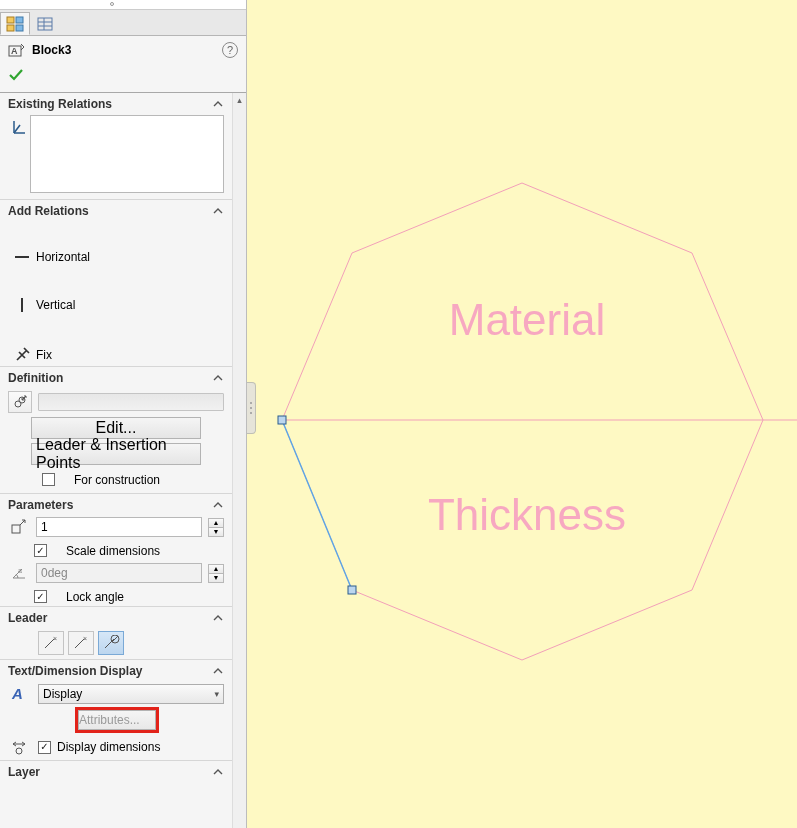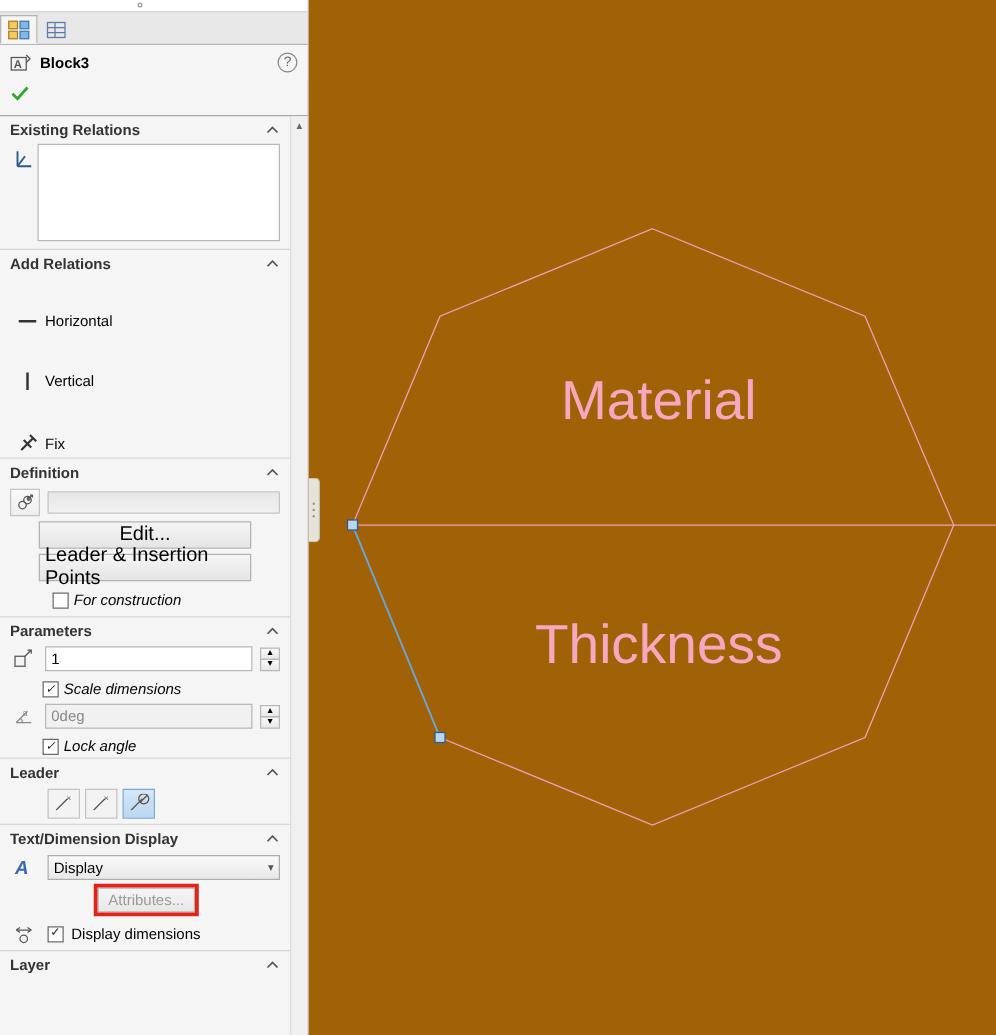--- a/index.html
+++ b/index.html
@@ -1,19 +1,19 @@
 <!DOCTYPE html>
 <html><head>
 <meta charset="utf-8">
 <style>
   * { box-sizing: border-box; margin: 0; padding: 0; }
   html, body { width: 797px; height: 828px; font-family: "Segoe UI", Arial, sans-serif; font-size: 12px; overflow: hidden; }
   .app { display: flex; height: 828px; width: 797px; }
   .sidebar { width: 247px; background: #f5f5f5; border-right: 1px solid #bcbcbc; display: flex; flex-direction: column; position: relative; }
-  .canvas { flex: 1; background: #a16207; position: relative; }
+  .canvas { flex: 1; background: #fef9c3; position: relative; }
   .tabbar-row { height: 10px; background: #fff; border-bottom: 1px solid #ccc; position: relative; }
   .tabbar-row .dot { position: absolute; top: 2px; left: 110px; width: 4px; height: 4px; border-radius: 50%; border: 1px solid #999; }
   .tabbar { display: flex; background: #e8e8e8; border-bottom: 1px solid #b5b5b5; height: 26px; }
   .tab { width: 30px; height: 23px; margin-top: 2px; display: flex; align-items: center; justify-content: center; }
   .tab.active { background: #f5f5f5; border: 1px solid #b5b5b5; border-bottom: 1px solid #f5f5f5; margin-bottom: -1px; }
   .tab svg { width: 18px; height: 16px; }
   .header { display: flex; align-items: center; padding: 6px 8px; background: #f5f5f5; }
   .header svg.block-icon { margin-right: 6px; }
   .header .title { font-weight: bold; flex: 1; }
   .help { width: 16px; height: 16px; border: 1px solid #888; border-radius: 50%; color: #666; font-size: 11px; text-align: center; line-height: 14px; cursor: pointer; }
@@ -33,39 +33,39 @@
   .rel-icon { width: 22px; display: flex; justify-content: center; padding-top: 4px; }
   .rel-box { flex: 1; height: 78px; background: #fff; border: 1px solid #b8b8b8; }
   .rel-opt { display: flex; align-items: center; padding: 2px 8px; cursor: pointer; margin-top: 28px; }
   .rel-opt .icon-slot { width: 28px; display: flex; justify-content: center; }
   .def-pad { padding: 4px 8px; }
   .icon-button { width: 24px; height: 22px; border: 1px solid #c4c4c4; background: linear-gradient(#fafafa,#eee); display: flex; align-items: center; justify-content: center; cursor: pointer; }
   .def-row { display: flex; align-items: center; gap: 6px; margin-bottom: 4px; }
   .def-input-disabled { flex: 1; height: 18px; background: linear-gradient(#e7e7e7,#f1f1f1); border: 1px solid #c4c4c4; border-radius: 1px; }
   .stdbtn { height: 22px; background: linear-gradient(#f5f5f5,#e5e5e5); border: 1px solid #b3b3b3; display: flex; align-items: center; justify-content: center; cursor: pointer; font-size: 16px; padding: 0 4px; }
   .stdbtn.w170 { width: 170px; margin: 4px auto; }
-  .chk-row { display: flex; align-items: flex-end; padding: 4px 0 2px 34px; gap: 4px; font-style: italic; }
+  .chk-row { display: flex; align-items: flex-start; padding: 4px 0 2px 34px; gap: 19px; }
   .chk { width: 13px; height: 13px; border: 1px solid #6b6b6b; background: #fff; display: inline-flex; align-items: center; justify-content: center; cursor: pointer; }
   .chk.checked::after { content: "✓"; font-size: 10px; color: #222; line-height: 10px; }
   .param-row { display: flex; align-items: center; padding: 3px 8px; gap: 6px; }
   .param-icon { width: 22px; display: flex; justify-content: center; }
   .num-input { flex: 1; height: 20px; background: #fff; border: 1px solid #b8b8b8; padding: 2px 4px; font-size: 12px; display: flex; align-items: center; }
   .num-input.disabled { background: #f1f1f1; color: #888; }
   .spinner { width: 16px; display: flex; flex-direction: column; }
   .spinner .s { height: 10px; border: 1px solid #b8b8b8; background: linear-gradient(#fafafa,#e8e8e8); font-size: 7px; display: flex; align-items: center; justify-content: center; cursor: pointer; }
   .spinner .s + .s { margin-top: -1px; }
   .leader-row { display: flex; gap: 4px; padding: 4px 8px 4px 38px; }
   .leader-btn { width: 26px; height: 24px; border: 1px solid #c4c4c4; background: #f3f3f3; display: flex; align-items: center; justify-content: center; cursor: pointer; }
   .leader-btn.sel { background: linear-gradient(#d6e7f7,#bcd6ef); border-color: #7aa9d6; }
   .tdd-row { display: flex; align-items: center; padding: 4px 8px; gap: 8px; }
   .tdd-icon { width: 22px; display: flex; justify-content: center; }
   .select { flex: 1; height: 20px; border: 1px solid #adadad; background: linear-gradient(#fafafa,#e8e8e8); display: flex; align-items: center; justify-content: space-between; padding: 0 4px; cursor: pointer; }
   .select .arr { font-size: 9px; color: #555; }
   .attr-btn-wrap { padding: 2px 0 4px 78px; }
-  .attr-btn { width: 78px; height: 20px; border: 1px solid #b3b3b3; background: linear-gradient(#f5f5f5,#e8e8e8); color: #9a9a9a; display: flex; align-items: center; justify-content: center; position: relative; }
+  .attr-btn { width: 78px; height: 20px; border: 1px solid #b3b3b3; background: linear-gradient(#f5f5f5,#e8e8e8); color: #9a9a9a; display: flex; align-items: center; position: relative; }
   .attr-btn.highlight { outline: 3px solid #e2231a; outline-offset: 0px; }
   .gutter { position: absolute; left: 0; top: 382px; width: 9px; height: 52px; background: #e6e4d9; border: 1px solid #bfbfb5; border-left: none; border-radius: 0 4px 4px 0; display: flex; flex-direction: column; align-items: center; justify-content: center; gap: 3px; cursor: pointer; }
   .gutter .gdot { width: 2px; height: 2px; border-radius: 50%; background: #999; }
   svg text { font-family: "Century Gothic", "Segoe UI", Arial, sans-serif; }
 </style>
 </head>
 <body>
 
 <div class="app">
   <div class="sidebar">

